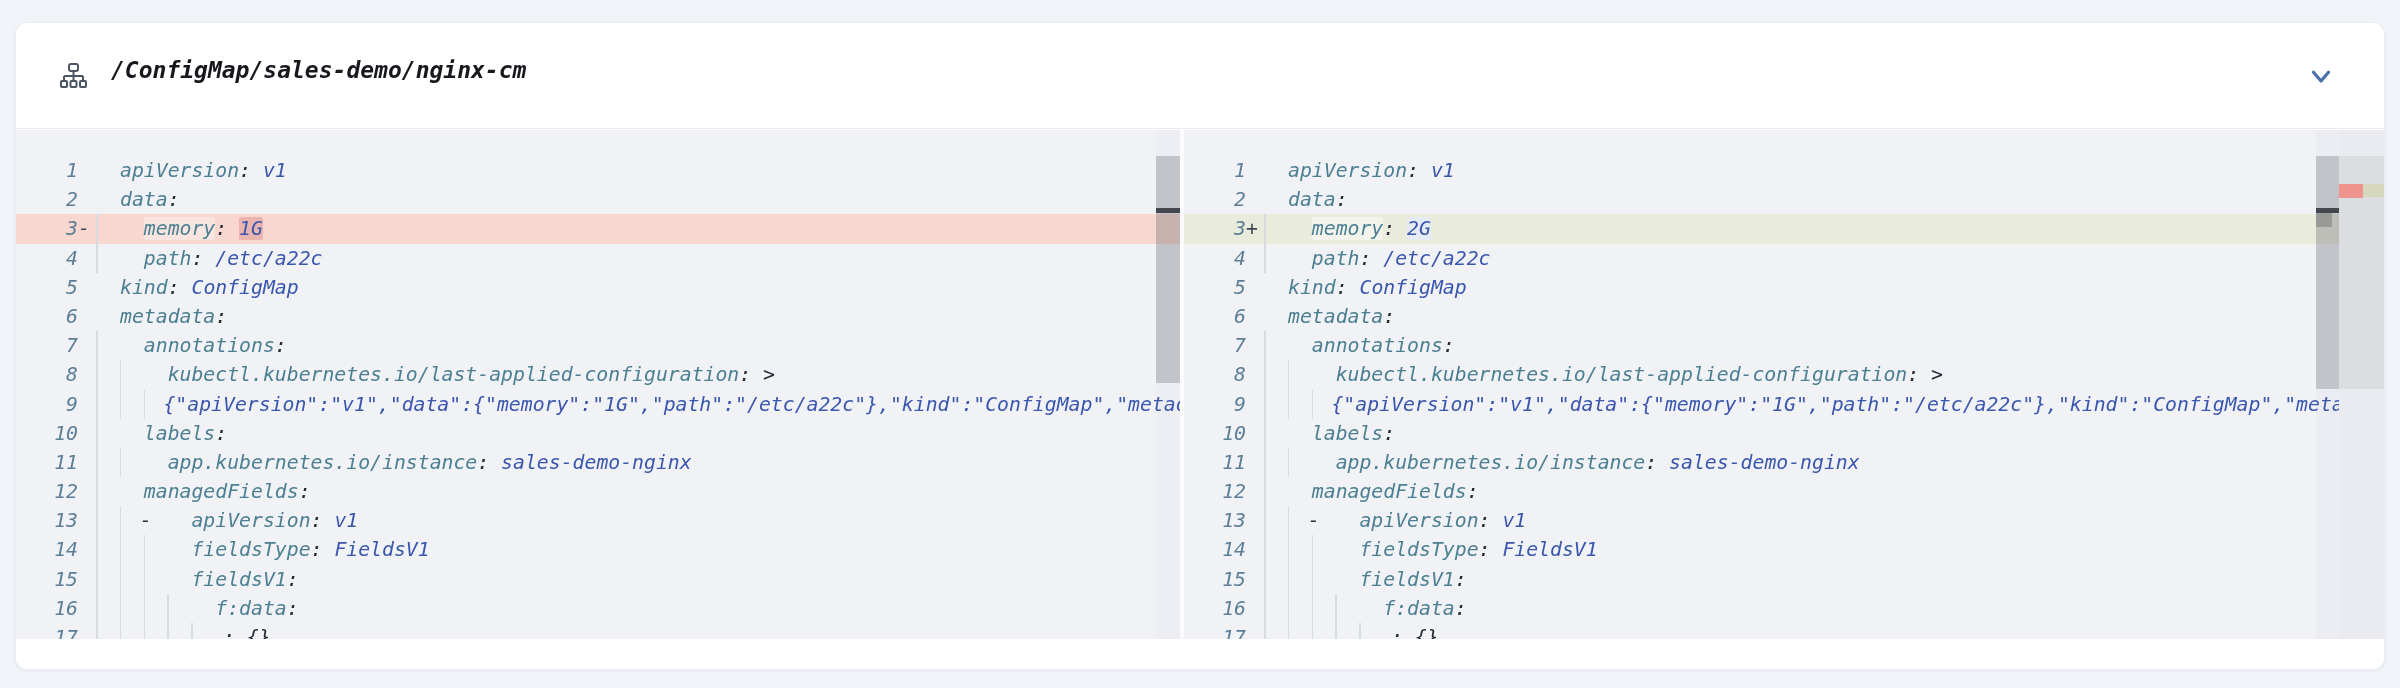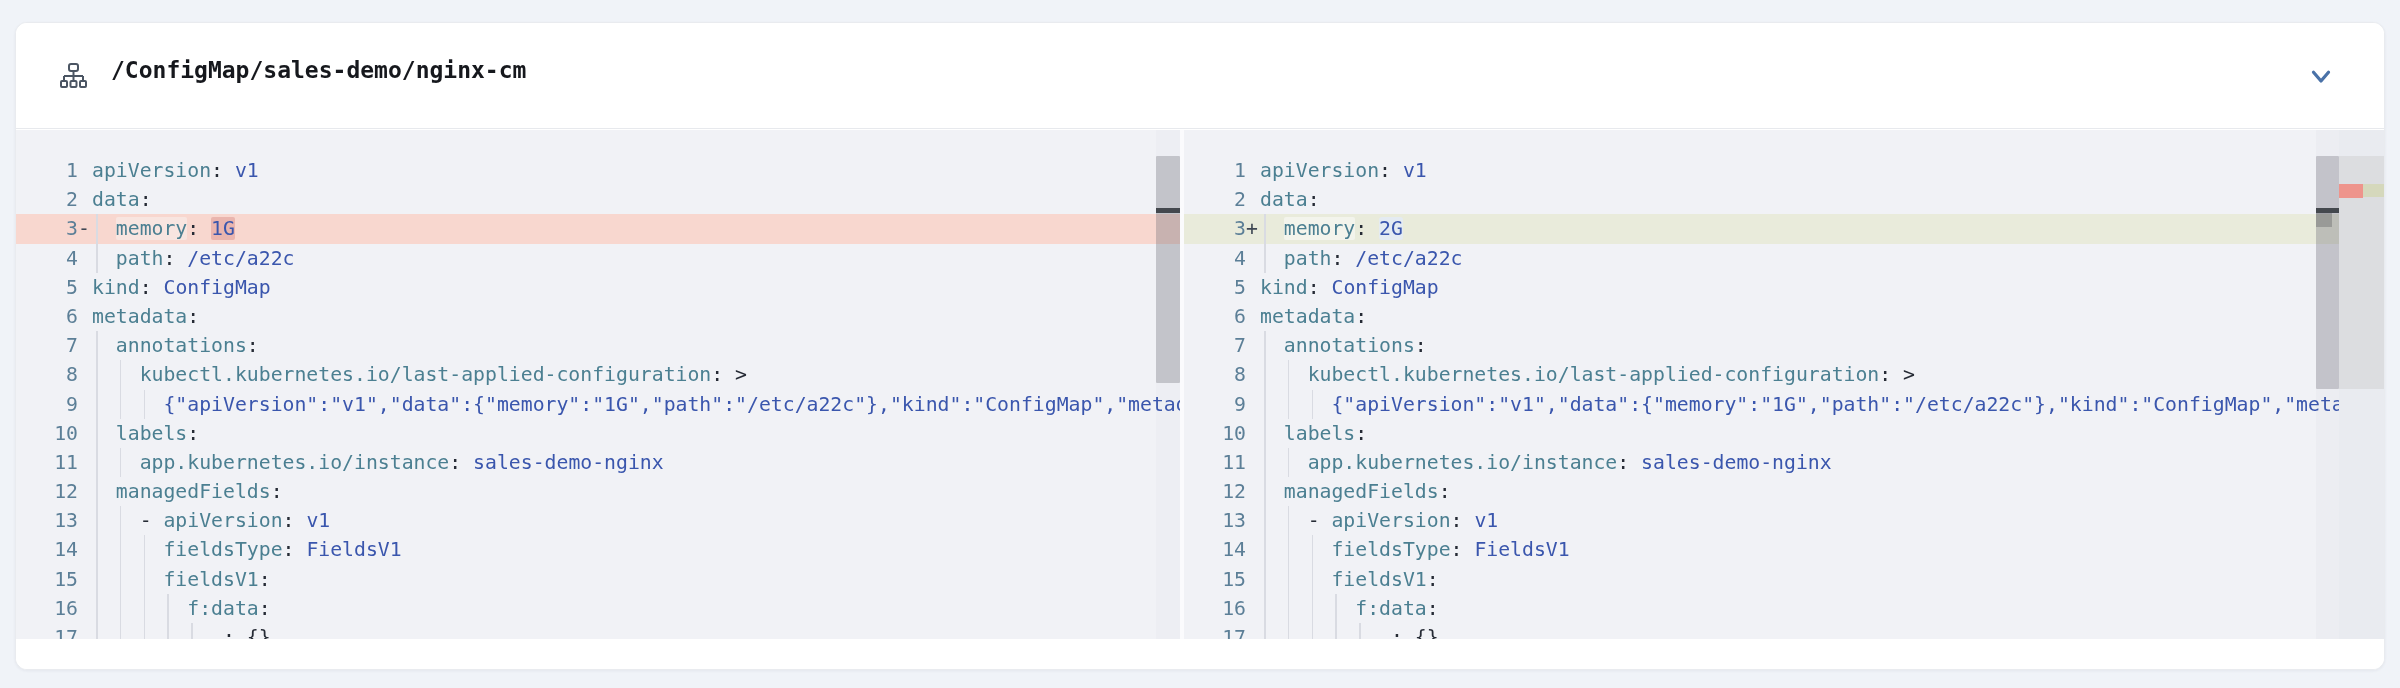--- a/index.html
+++ b/index.html
@@ -1,17 +1,17 @@
 <!DOCTYPE html>
 <html style="--c-key: #4b7f91; --c-value: #3a56ad; --c-line_number: #5c7f97; --c-deleted_line_bg: #f8d7cf; --c-added_line_bg: #e9ebdb; --c-deleted_word_bg: #eab5ae; --c-added_word_bg: #e4ebf2; --c-minimap_deleted: #ee948c; --c-minimap_added: #d5d8bc;"><head>
 <meta charset="utf-8">
 <style>
   html,body{margin:0;padding:0;width:2400px;height:688px;overflow:hidden;}
   body{background:#f0f3f8;font-family:"DejaVu Sans Mono","Liberation Mono",monospace;}
-  .stage{position:absolute;left:0;top:0;width:2184px;height:688px;}
+  .stage{position:absolute;left:0;top:0;width:2184px;height:688px;font-style:italic;}
 
   .card{position:absolute;left:15px;top:22px;width:2370px;height:648px;background:#ffffff;
         border:1px solid #e9ebef;border-radius:12px;box-shadow:0 1px 3px rgba(30,40,60,.06);
         box-sizing:border-box;overflow:hidden;}
 
   .hdr{position:absolute;left:0;top:0;width:100%;height:106px;background:#ffffff;
        border-bottom:1px solid #e7e9ed;box-sizing:border-box;}
   .hdr-icon{position:absolute;left:40px;top:36px;width:34px;height:34px;color:#4b5563;}
   .hdr-title{position:absolute;left:95px;top:34px;font-size:23px;font-weight:bold;color:#16181d;
              letter-spacing:0;white-space:nowrap;}
@@ -24,21 +24,21 @@
   .pane-left{left:0;width:1164px;}
   .pane-divider{position:absolute;left:1164px;top:0;width:4px;height:100%;background:#fbfbfd;}
   .pane-right{left:1168px;width:1155px;}
 
   .code-row{display:flex;height:29.2px;align-items:baseline;line-height:29.2px;}
   .ln{flex:none;display:inline-block;width:62px;text-align:right;color:var(--c-line_number,#5c7f97);}
   .mk{flex:none;display:inline-block;width:14px;color:#3f4754;}
   .indent{flex:none;display:inline-block;height:29.2px;align-self:stretch;
           background:repeating-linear-gradient(to right,transparent 0 4px,#d9dbe2 4px 5.5px,transparent 5.5px 2ch);}
   .code{flex:none;}
-  .tok-k{color:var(--c-key,#4b7f91);}
+  .tok-k{color:var(--c-key,#4b7f91);margin-left:28px;}
   .tok-v{color:var(--c-value,#3a56ad);}
   .tok-p{color:#262b35;}
   .code-row.del{background:var(--c-deleted_line_bg,#f8d7cf);}
   .code-row.add{background:var(--c-added_line_bg,#e9ebdb);}
   .del .mk-light{background:#f8e5e0;border-radius:2px;}
   .add .mk-light{background:#f3f4ec;border-radius:2px;}
   .del .mk-strong{background:var(--c-deleted_word_bg,#eab5ae);border-radius:2px;}
   .add .mk-strong{background:var(--c-added_word_bg,#e4ebf2);border-radius:3px;}
 
   

